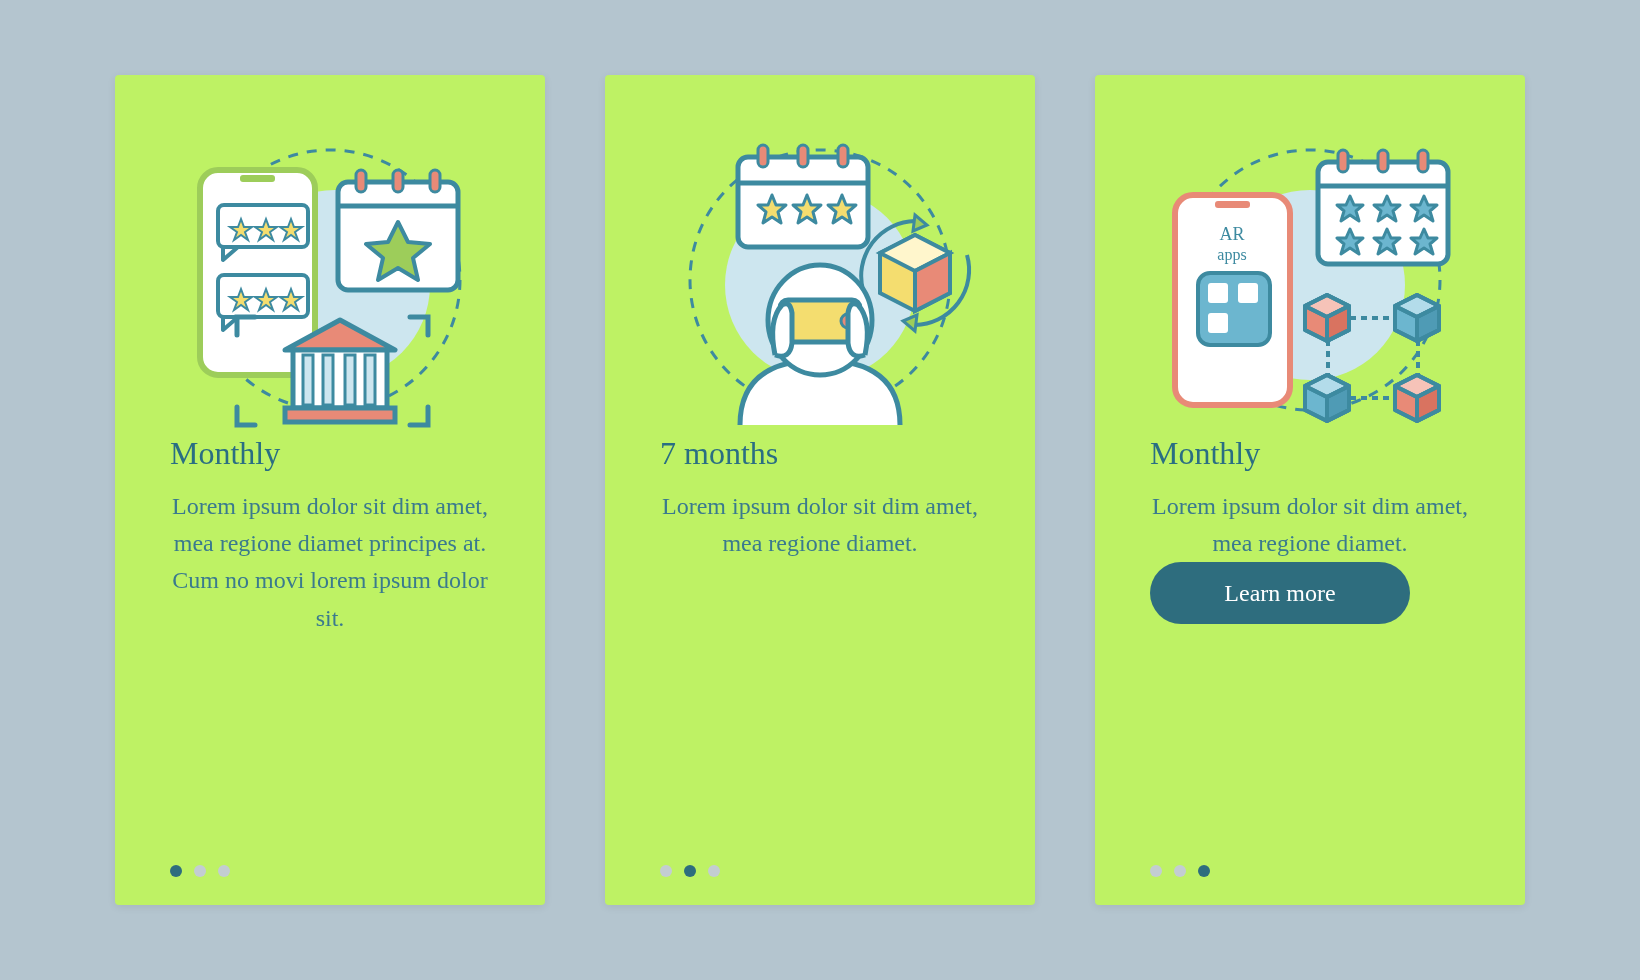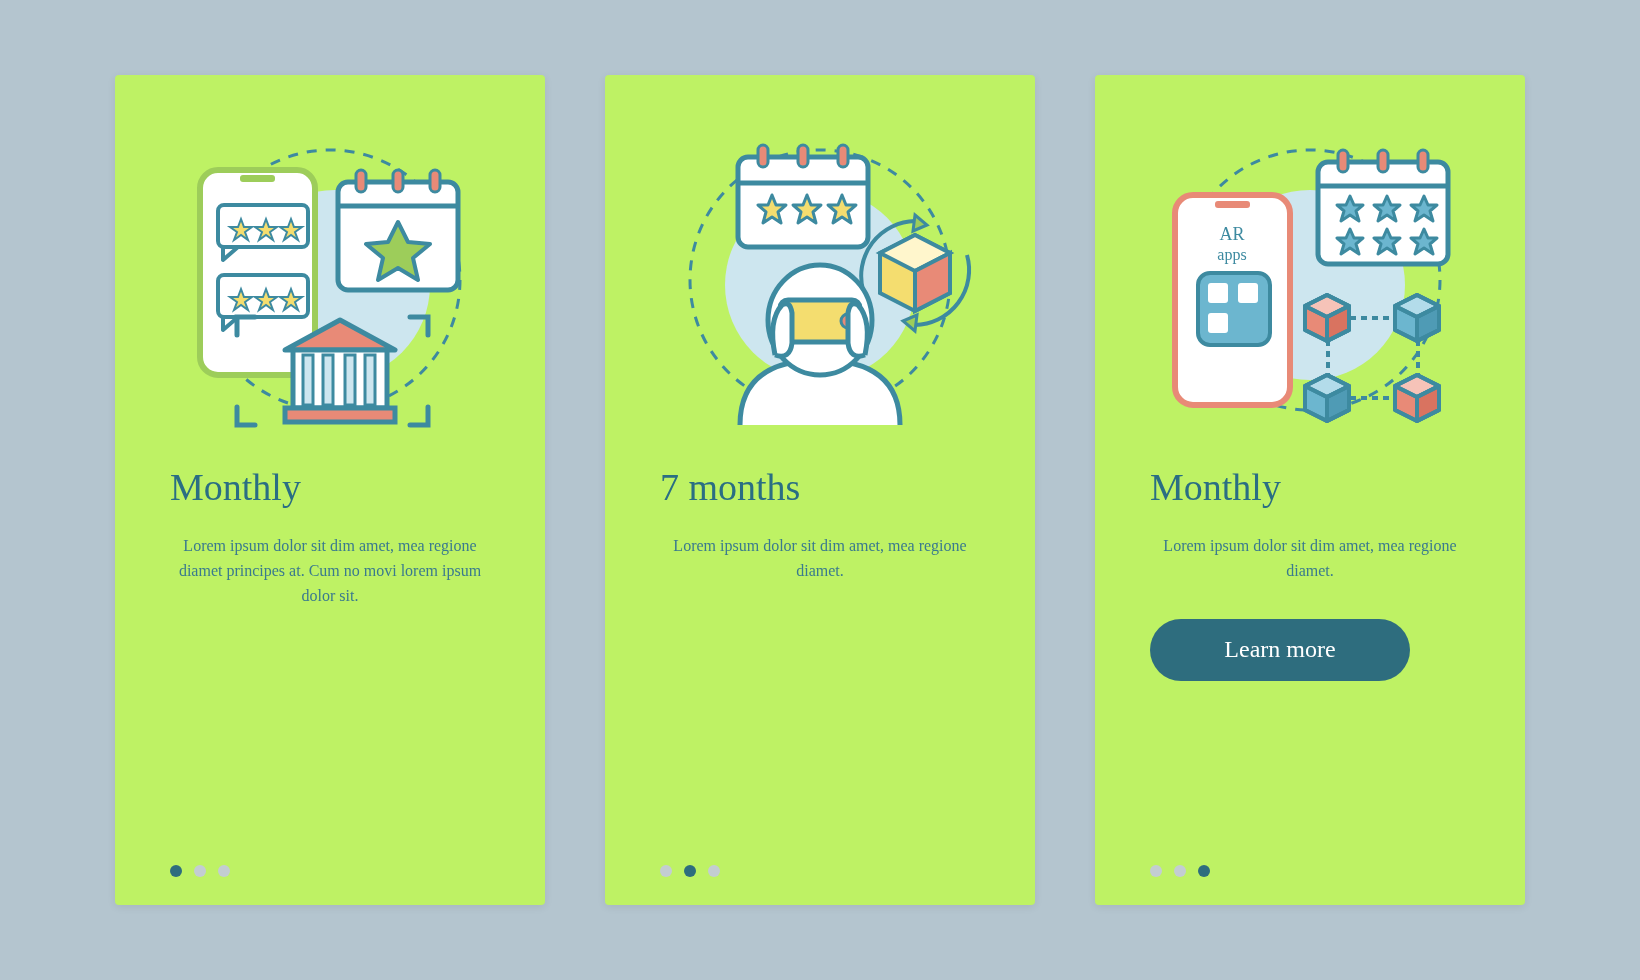--- a/index.html
+++ b/index.html
@@ -25,35 +25,33 @@
     padding: 40px 55px 30px 55px;
     position: relative;
   }
   .illus-wrap {
     width: 320px;
     height: 320px;
     position: relative;
     flex-shrink: 0;
   }
   .title {
-    font-size: 38px;
+    font-size: 32px;
     color: #2a6e83;
-    margin-top: 30px;
     text-align: center;
     font-weight: normal;
   }
   .body {
-    font-size: 16px;
+    font-size: 24px;
     line-height: 1.55;
     color: #3a7a8e;
     text-align: center;
-    margin-top: 25px;
+    margin-top: 16px;
   }
   .cta {
-    margin-top: 35px;
     width: 260px;
     height: 62px;
     background: #2e6d7e;
     color: #ffffff;
     border-radius: 40px;
     font-size: 24px;
     display: flex;
     align-items: center;
     justify-content: center;
     font-family: Georgia, serif;

